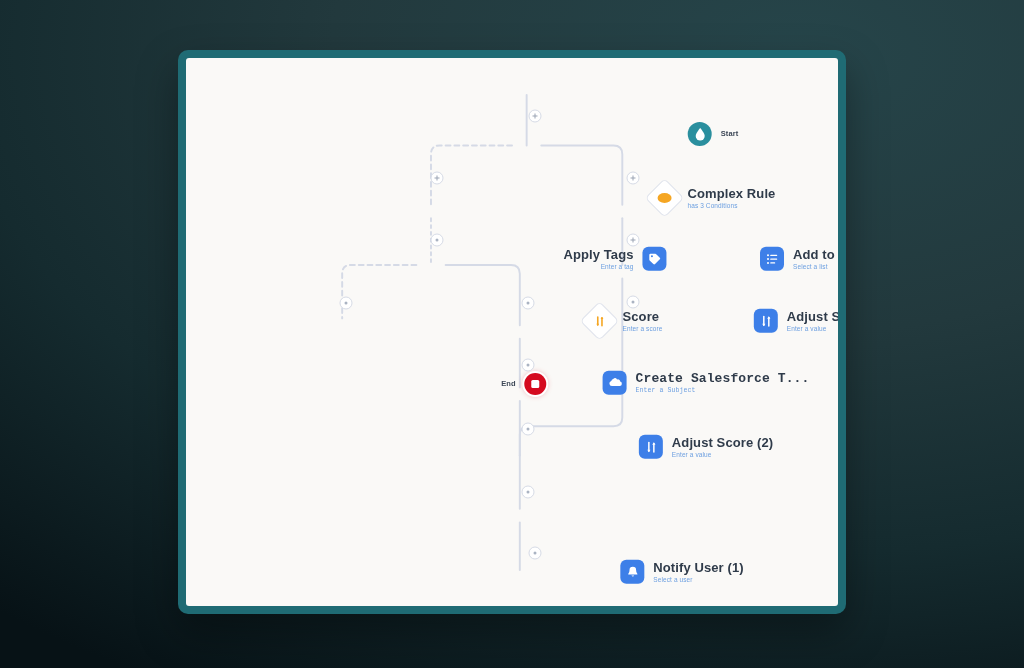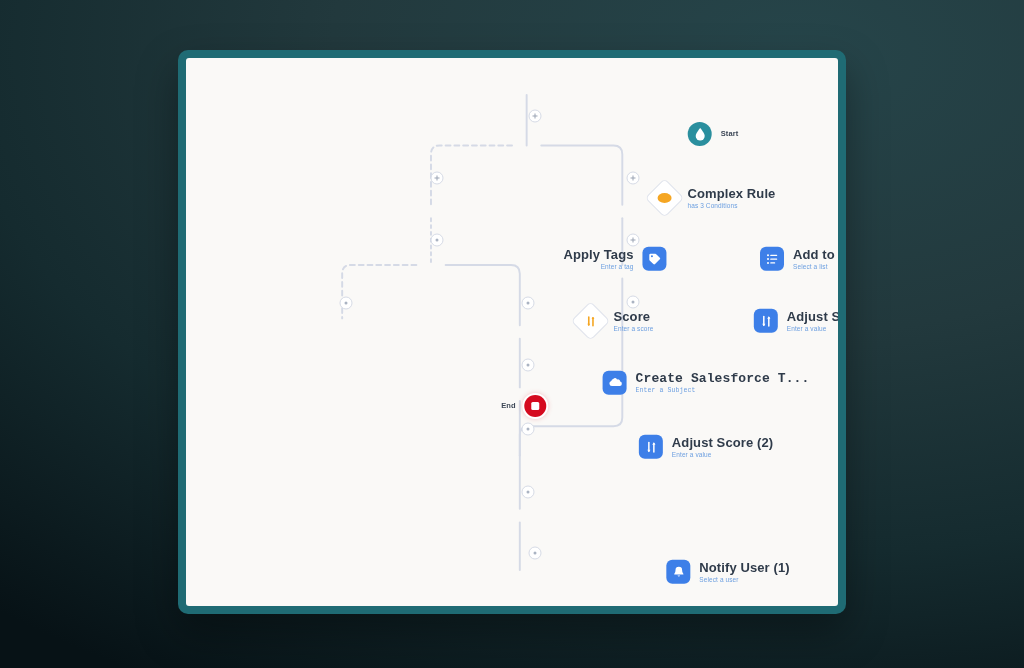--- a/index.html
+++ b/index.html
@@ -272,40 +272,40 @@
             <path d="M4 11.5 L2.4 9 L5.6 9 Z" fill="#ffffff"></path>
             <path d="M9 1.5 L7.4 4 L10.6 4 Z" fill="#ffffff"></path>
           </svg>
         </div>
         <div class="labels">
           <span class="title">Adjust Score</span>
           <span class="subtitle">Enter a value</span>
         </div>
       </div>
 
-      <div class="node" style="left:429px; top:263px;">
+      <div class="node" style="left:438px; top:263px;">
         <div class="shape decision">
           <span class="dinner">
             <svg class="ic" width="11" height="12" viewBox="0 0 11 12">
               <g stroke="#f5a623" stroke-width="1.6" stroke-linecap="round" fill="none">
                 <path d="M3.4 1.6 L3.4 9.6"></path>
                   <path d="M7.6 2.4 L7.6 10.4"></path>
               </g>
               <path d="M3.4 10.6 L2 8.4 L4.8 8.4 Z" fill="#f5a623"></path>
               <path d="M7.6 1.4 L6.2 3.6 L9 3.6 Z" fill="#f5a623"></path>
             </svg>
           </span>
         </div>
         <div class="labels">
           <span class="title">Score</span>
           <span class="subtitle">Enter a score</span>
         </div>
       </div>
 
-      <div class="node left-label" style="left:338px; top:326px;margin-top:22px;">
+      <div class="node left-label" style="left:338px; top:326px;">
         <div class="shape stop">
             <i></i>
           </div>
         <div class="labels">
           <span class="title plain">End</span>
         </div>
       </div>
 
       <div class="node" style="left:520px; top:325px;font-family:Liberation Mono, monospace;">
         <div class="shape action">
@@ -331,21 +331,21 @@
             <path d="M4 11.5 L2.4 9 L5.6 9 Z" fill="#ffffff"></path>
             <path d="M9 1.5 L7.4 4 L10.6 4 Z" fill="#ffffff"></path>
           </svg>
         </div>
         <div class="labels">
           <span class="title">Adjust Score (2)</span>
           <span class="subtitle">Enter a value</span>
         </div>
       </div>
 
-      <div class="node" style="left:542px; top:514px;">
+      <div class="node" style="left:496px; top:514px;">
         <div class="shape action">
           <svg class="ic" width="13" height="13" viewBox="0 0 13 13">
             <path d="M6.5 1 a3.3 3.3 0 0 1 3.3 3.3 c0 2.4 .9 3.3 1.2 3.7 a.4 .4 0 0 1-.3 .7
                      L2.3 8.7 a.4 .4 0 0 1-.3-.7 C2.3 7.6 3.2 6.7 3.2 4.3 A3.3 3.3 0 0 1 6.5 1 Z" fill="#ffffff"></path>
             <path d="M5.2 9.6 a1.35 1.35 0 0 0 2.6 0 Z" fill="#ffffff"></path>
           </svg>
         </div>
         <div class="labels">
           <span class="title">Notify User (1)</span>
           <span class="subtitle">Select a user</span>

